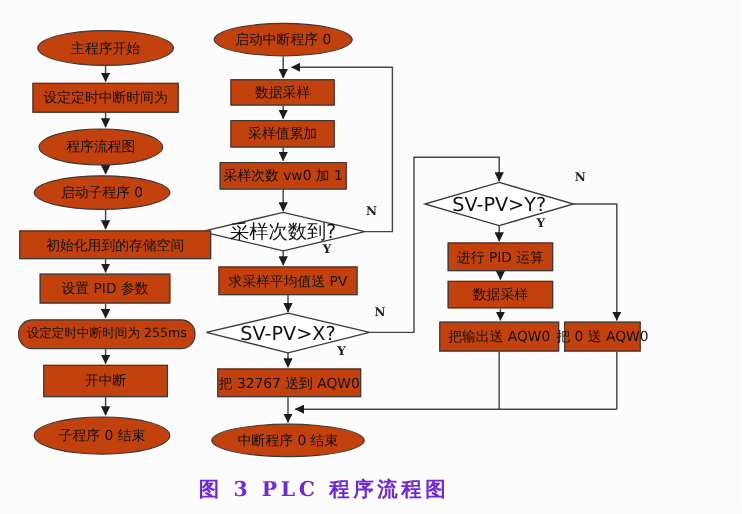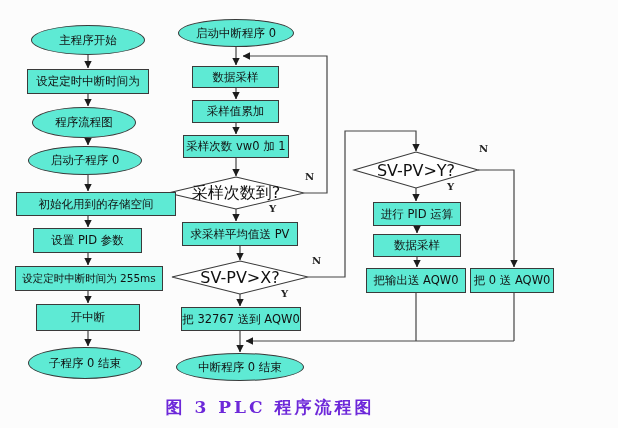--- a/index.html
+++ b/index.html
@@ -3,29 +3,29 @@
 <meta charset="utf-8">
 <style>
   html,body{margin:0;padding:0;background:#ffffff;}
   .stage{
     position:relative;width:618px;height:428px;background:#fcfcfc;overflow:hidden;
     font-family:"DejaVu Sans","Liberation Sans",sans-serif;color:#111;
   }
   .wires{position:absolute;left:0;top:0;width:618px;height:428px;}
   .node{
     position:absolute;display:flex;align-items:center;justify-content:center;
-    background:#5eead4;border:1px solid #3a3a3a;font-size:11.5px;line-height:1.05;
+    background:#c2410c;border:1px solid #3a3a3a;font-size:11.5px;line-height:1.05;
     white-space:nowrap;box-sizing:border-box;text-align:center;
   }
   .oval{border-radius:50%;}
   .dlabel{
     position:absolute;display:flex;align-items:center;justify-content:center;
     font-size:16px;white-space:nowrap;text-align:center;background:transparent;
   }
-  .small{font-size:10.5px;}
+  .small{font-size:10.5px;border-radius:12px;}
   .branch{
     position:absolute;font-size:10px;font-weight:bold;color:#222;
     font-family:"DejaVu Serif","Liberation Serif",serif;
   }
   .caption{
     position:absolute;left:0;top:396px;width:540px;text-align:center;
     font-family:"DejaVu Serif","Liberation Serif",serif;font-weight:bold;
     font-size:17px;letter-spacing:3px;color:#6d28d9;
   }
 </style>
@@ -99,21 +99,21 @@
   <div class="dlabel" style="left:168px;top:177px;width:136px;height:32px">采样次数到?</div>
   <div class="node" style="left:182px;top:222px;width:116px;height:24px">求采样平均值送 PV</div>
   <div class="dlabel" style="left:172px;top:261px;width:136px;height:33px">SV-PV&gt;X?</div>
   <div class="node" style="left:181px;top:307px;width:120px;height:24px">把 32767 送到 AQW0</div>
   <div class="node oval" style="left:176px;top:353px;width:128px;height:28px">中断程序 0 结束</div>
 
   <div class="dlabel" style="left:354px;top:152px;width:124px;height:36px">SV-PV&gt;Y?</div>
   <div class="node" style="left:373px;top:202px;width:88px;height:24px">进行 PID 运算</div>
   <div class="node" style="left:373px;top:234px;width:88px;height:23px">数据采样</div>
   <div class="node" style="left:366px;top:268px;width:100px;height:25px">把输出送 AQW0</div>
-  <div class="node" style="left:470px;top:268px;width:84px;height:25px">把 0 送 AQW0</div>
+  <div class="node" style="left:470px;top:268px;width:64px;height:25px">把 0 送 AQW0</div>
 
   <div class="branch" style="left:305px;top:171px">N</div>
   <div class="branch" style="left:269px;top:203px">Y</div>
   <div class="branch" style="left:312px;top:255px">N</div>
   <div class="branch" style="left:281px;top:288px">Y</div>
   <div class="branch" style="left:479px;top:143px">N</div>
   <div class="branch" style="left:447px;top:181px">Y</div>
 
   <div class="caption">图 3  PLC 程序流程图</div>
 

